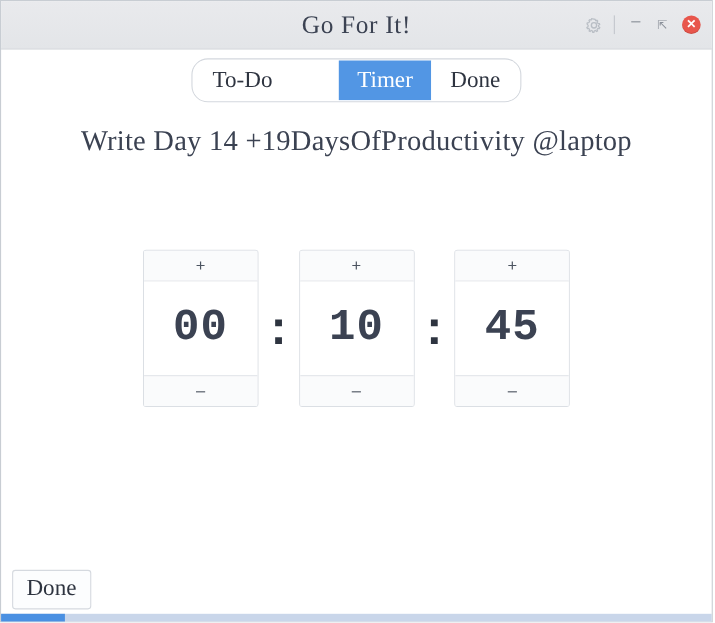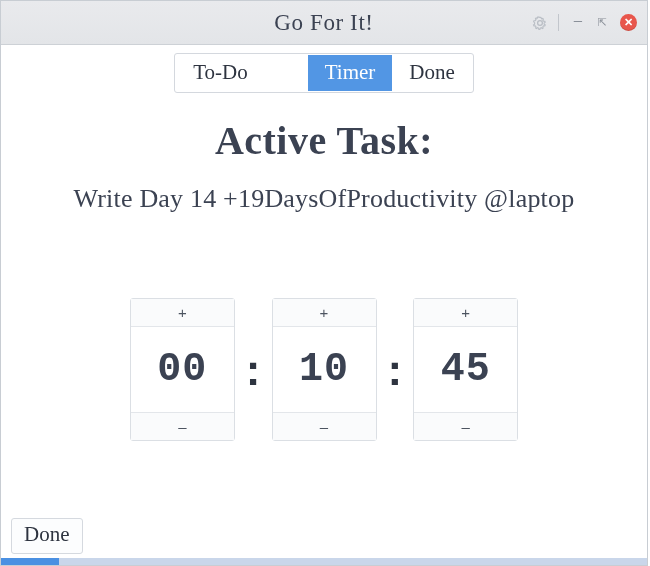--- a/index.html
+++ b/index.html
@@ -90,21 +90,21 @@
   
   .tabs-row {
     flex: 0 0 auto;
     display: flex;
     justify-content: center;
     padding-top: 8px;
   }
   .tabs {
     display: flex;
     border: 1px solid #d4d8de;
-    border-radius: 3px;
+    border-radius: 15px;
     background: #ffffff;
     overflow: hidden;
     padding: 1px;
   }
   .tab {
     padding: 4px 17px 6px 17px;
     font-family: "Liberation Serif", serif;
     font-size: 21px;
     color: #2e3440;
     cursor: pointer;
@@ -263,21 +263,20 @@
   </div>
 
   <div class="tabs-row">
     <div class="tabs">
       <div class="tab">To-Do</div>
       <div class="tab active">Timer</div>
       <div class="tab">Done</div>
     </div>
   </div>
 
-  <div class="active-task-heading">Active Task:</div>
 
   <div class="task-line">
     <span>Write Day 14 </span><span class="bold">+19</span><span>DaysOfProductivity</span><span> @laptop</span>
   </div>
 
   <div class="timer-area">
     <div class="timer-row">
 
       <div class="spin">
         <div class="spin-btn up">+</div>

